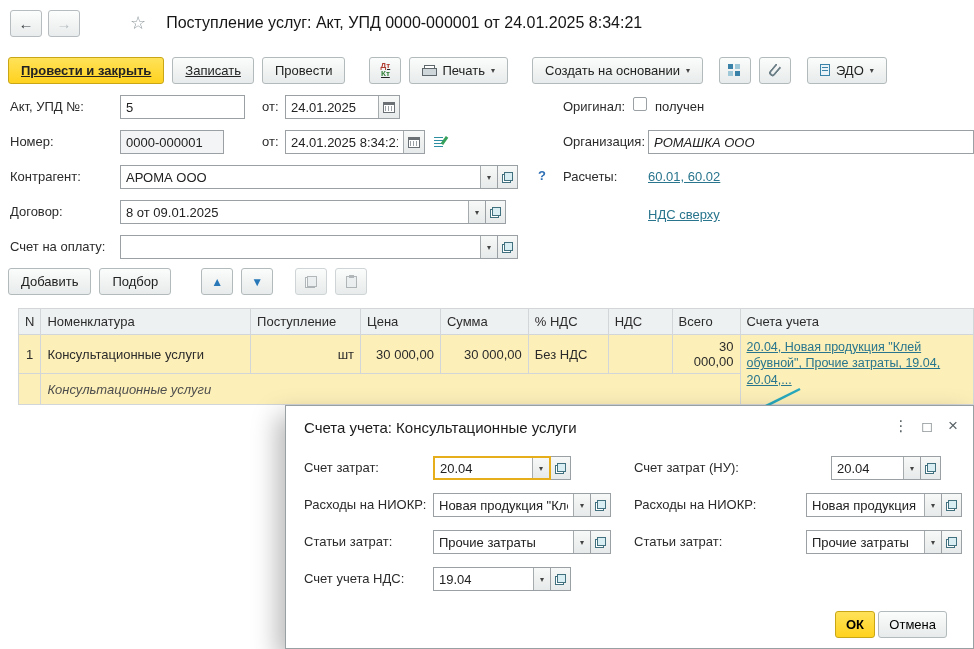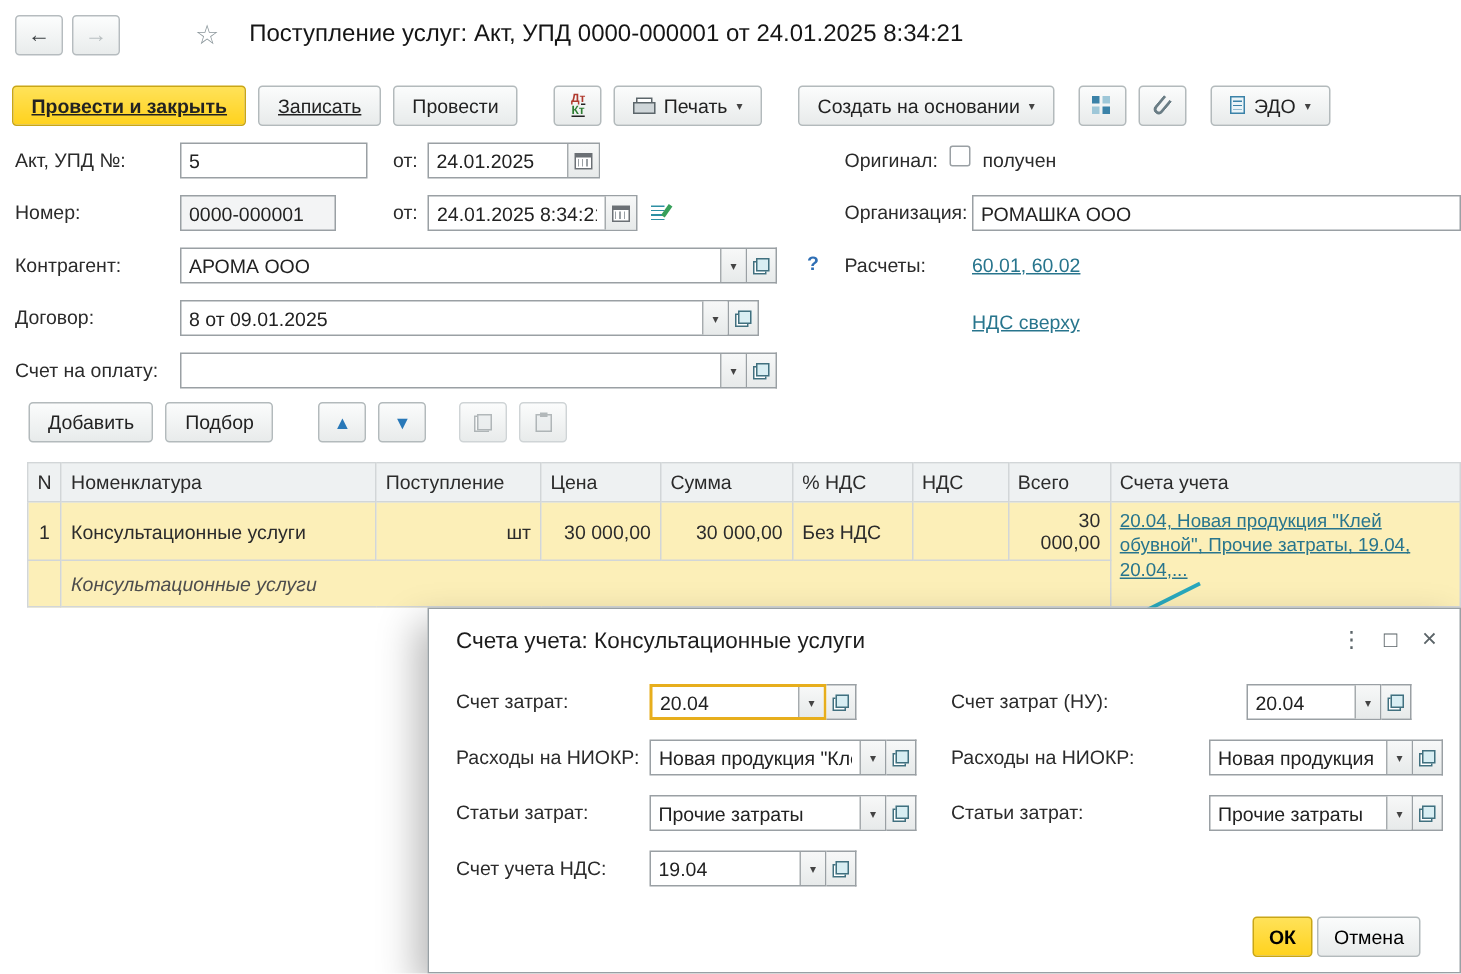--- a/index.html
+++ b/index.html
@@ -72,21 +72,21 @@
   .fbtn.cal { width: 21px; }
   .obtn { width: 20px; height: 24px; border: 1px solid #9aa0a4; border-left: none;
     background: linear-gradient(#f7f8f8,#e7eaea); display: flex; align-items: center; justify-content: center; cursor: pointer; }
   .sq-btn { position: absolute; width: 22px; height: 24px; border: 1px solid #9aa0a4; border-radius: 2px;
     background: linear-gradient(#f7f8f8,#e7eaea); display: flex; align-items: center; justify-content: center; cursor: pointer; }
   .link { color: #28758d; text-decoration: underline; cursor: pointer; white-space: nowrap; }
   .qlink { position: absolute; color: #2f6fb5; font-weight: bold; cursor: pointer; }
   .checkbox { position: absolute; width: 14px; height: 14px; border: 1px solid #9aa0a4; border-radius: 2px; background: #fff; cursor: pointer; }
 
   
-  .cmdbar { position: absolute; left: 19px; top: 268px; display: flex; align-items: flex-start; gap: 8px; }
+  .cmdbar { position: absolute; left: 8px; top: 268px; display: flex; align-items: flex-start; gap: 8px; }
   .arrow-up, .arrow-down { color: #2878b8; font-size: 12px; }
 
   
   .grid { position: absolute; left: 18px; top: 308px; width: 956px; border-collapse: collapse; }
   .grid th { background: #eef1f2; font-weight: normal; text-align: left; color: #2b2b2b; }
   .grid th, .grid td { border: 1px solid #d2d6d8; padding: 4px 6px; height: 26px; }
   .grid td { height: 31px; }
   .grid tr.sel td { background: #fcefb8; }
   .num { text-align: right; }
   .c-n { width: 22px; text-align: center; }
@@ -228,21 +228,21 @@
     <span class="obtn">
         <span class="icon-open"></span>
       </span>
   </div>
 
   <span class="lbl" style="left:563px; top:99px;">Оригинал:</span>
   <span class="checkbox" style="left:633px; top:97px;"></span>
   <span class="lbl" style="left:655px; top:99px;">получен</span>
 
   <span class="lbl" style="left:563px; top:134px;">Организация:</span>
-  <div class="fgroup" style="left:648px; top:130px; width:326px;">
+  <div class="fgroup" style="left:648px; top:130px; width:326px;font-style:italic;">
     <div class="fld">
         <input value="РОМАШКА ООО" style="">
       </div>
   </div>
 
   <span class="lbl" style="left:563px; top:169px;">Расчеты:</span>
   <span class="link" style="position:absolute; left:648px; top:169px;">60.01, 60.02</span>
   <span class="link" style="position:absolute; left:648px; top:207px;">НДС сверху</span>
 
   <div class="cmdbar">

